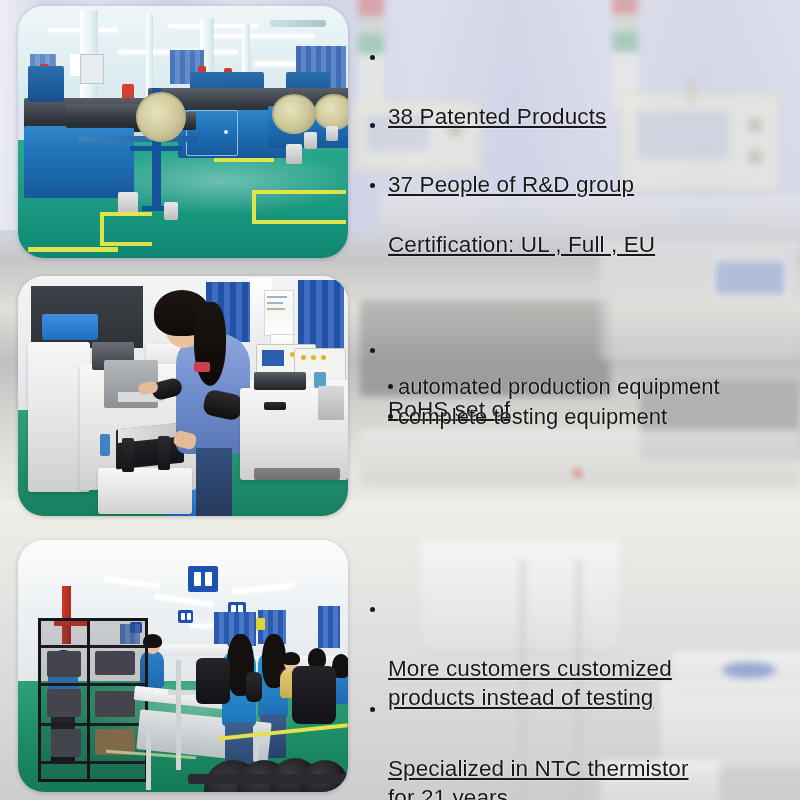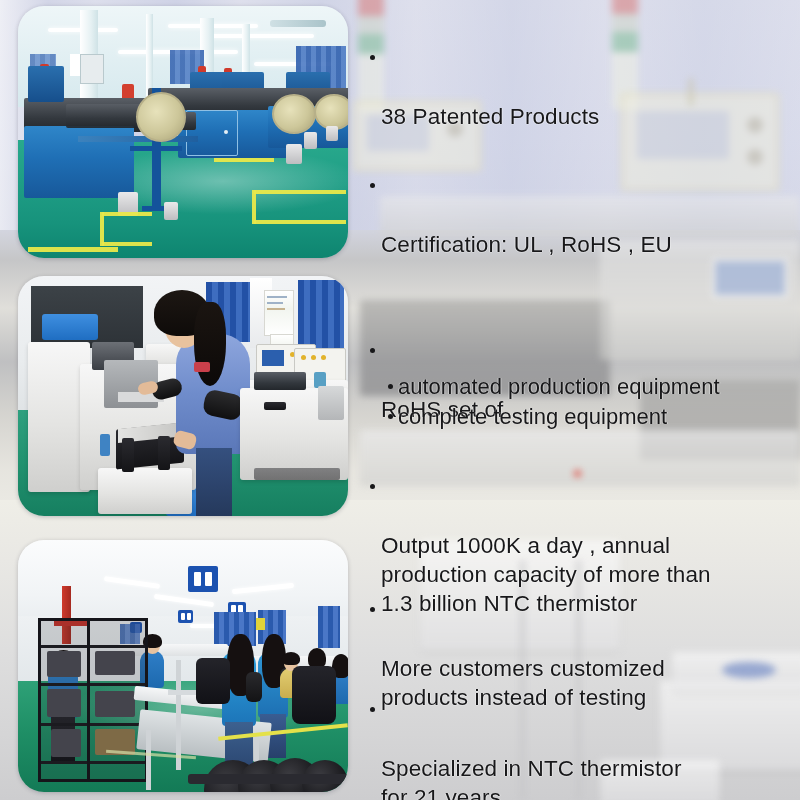--- a/index.html
+++ b/index.html
@@ -350,21 +350,22 @@
     position: absolute;
     left: 4px;
     top: 11px;
     width: 5px;
     height: 5px;
     border-radius: 50%;
     background: #18181a;
   }
   .bullet .txt {
     display: block;
-    margin-left: 15px;
+    margin-left: 22px;
+    text-decoration: underline;
   }
   .sub-bullet {
     position: absolute;
     left: 22px;
     color: #18181a;
     font-size: 22px;
     line-height: 29px;
     white-space: nowrap;
     text-shadow:
        1px 0 0 rgba(255,255,255,.35),
@@ -688,48 +689,46 @@
     </div>
   </div>
 
   <div id="bullet-list">
 
     <div class="bullet" id="b1">
       <span class="dot"></span>
       <span class="txt">38 Patented Products</span>
     </div>
 
+    <div class="bullet" id="b2">
+      <span class="dot"></span>
+      <span class="txt">37 People of R&amp;D group</span>
+    </div>
 
     <div class="bullet" id="b3">
       <span class="dot"></span>
-      <span class="txt">Certification: UL , RoHS , EU</span>
+      <span class="txt">Certification: UL , Full , EU</span>
     </div>
 
 
     <div class="bullet" id="b5">
       <span class="dot"></span>
       <span class="txt">RoHS set of</span>
     </div>
 
     <div class="sub-bullet" id="sb1">
       <span class="sdot"></span>
       <span class="stxt">automated production equipment</span>
     </div>
 
     <div class="sub-bullet" id="sb2">
       <span class="sdot"></span>
       <span class="stxt">complete testing equipment</span>
     </div>
 
-    <div class="bullet" id="b6">
-      <span class="dot"></span>
-      <span class="txt">Output 1000K a day , annual
- production capacity of more than
-1.3 billion NTC thermistor</span>
-    </div>
 
     <div class="bullet" id="b7">
       <span class="dot"></span>
       <span class="txt">More customers customized
   products instead of testing</span>
     </div>
 
     <div class="bullet" id="b8">
       <span class="dot"></span>
       <span class="txt">Specialized in NTC thermistor

